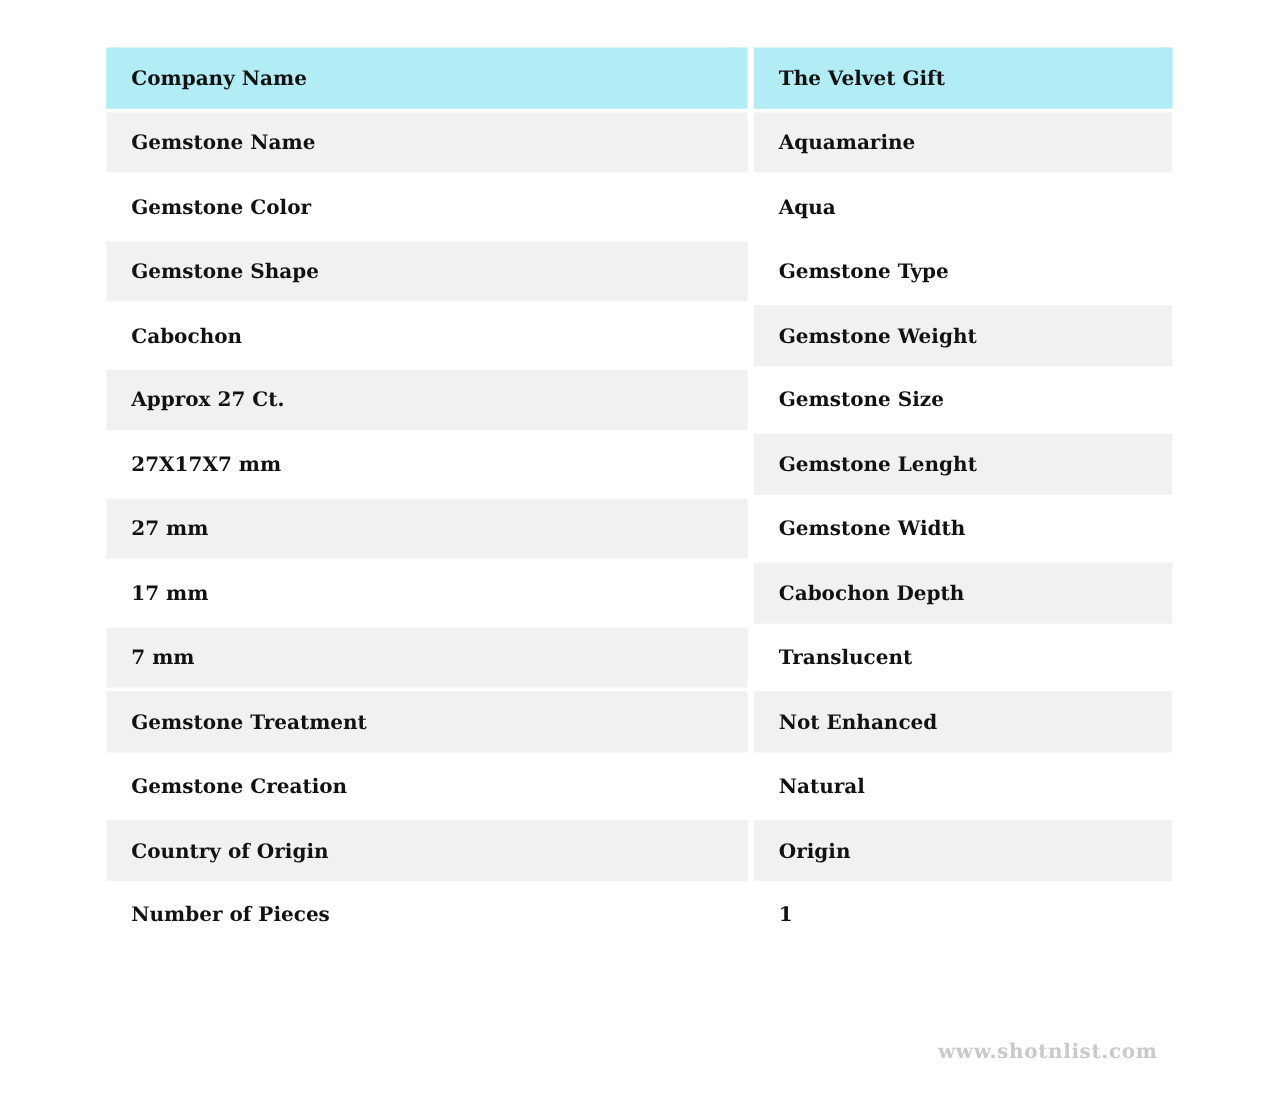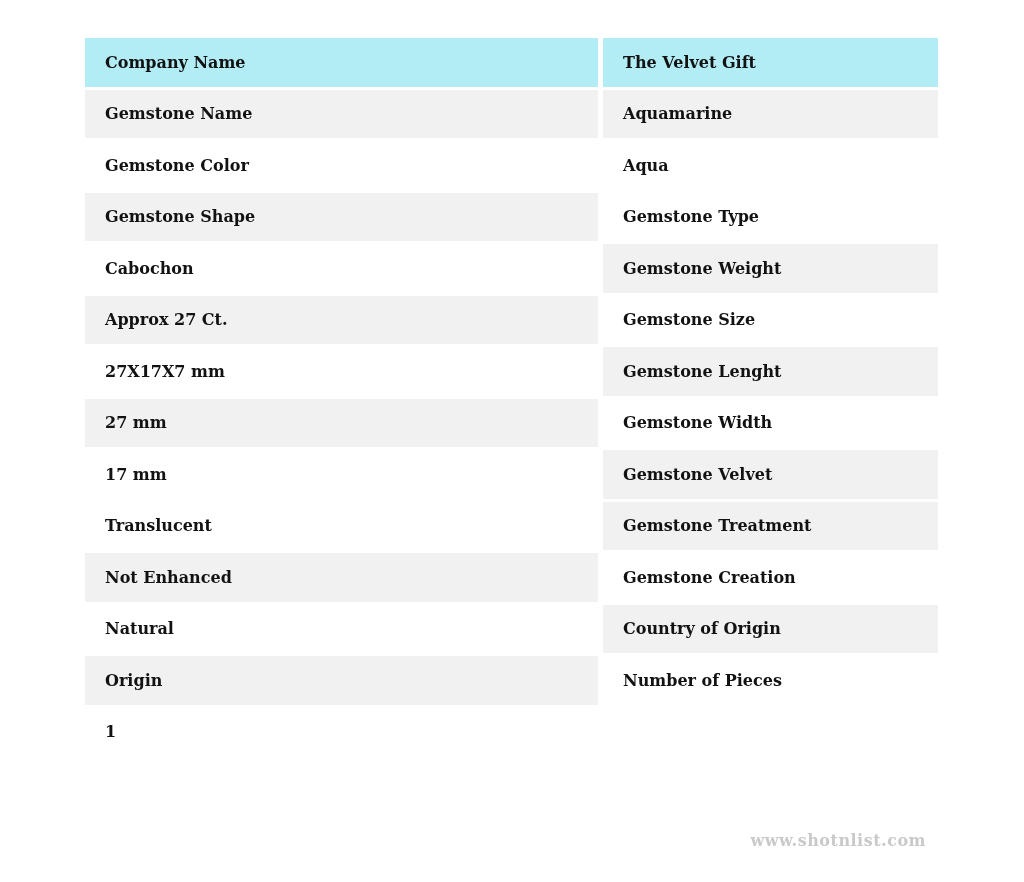--- a/index.html
+++ b/index.html
@@ -74,21 +74,22 @@
 
     <div class="cell">Gemstone Size</div>
     <div class="cell">27X17X7 mm</div>
 
     <div class="cell gray">Gemstone Lenght</div>
     <div class="cell gray">27 mm</div>
 
     <div class="cell">Gemstone Width</div>
     <div class="cell">17 mm</div>
 
-    <div class="cell gray">Gemstone Velvet</div>
+    <div class="cell gray">Cabochon Depth</div>
+    <div class="cell gray">7 mm</div>
 
     <div class="cell">Translucent</div>
 
     <div class="cell gray">Gemstone Treatment</div>
     <div class="cell gray">Not Enhanced</div>
 
     <div class="cell">Gemstone Creation</div>
     <div class="cell">Natural</div>
 
     <div class="cell gray">Country of Origin</div>

